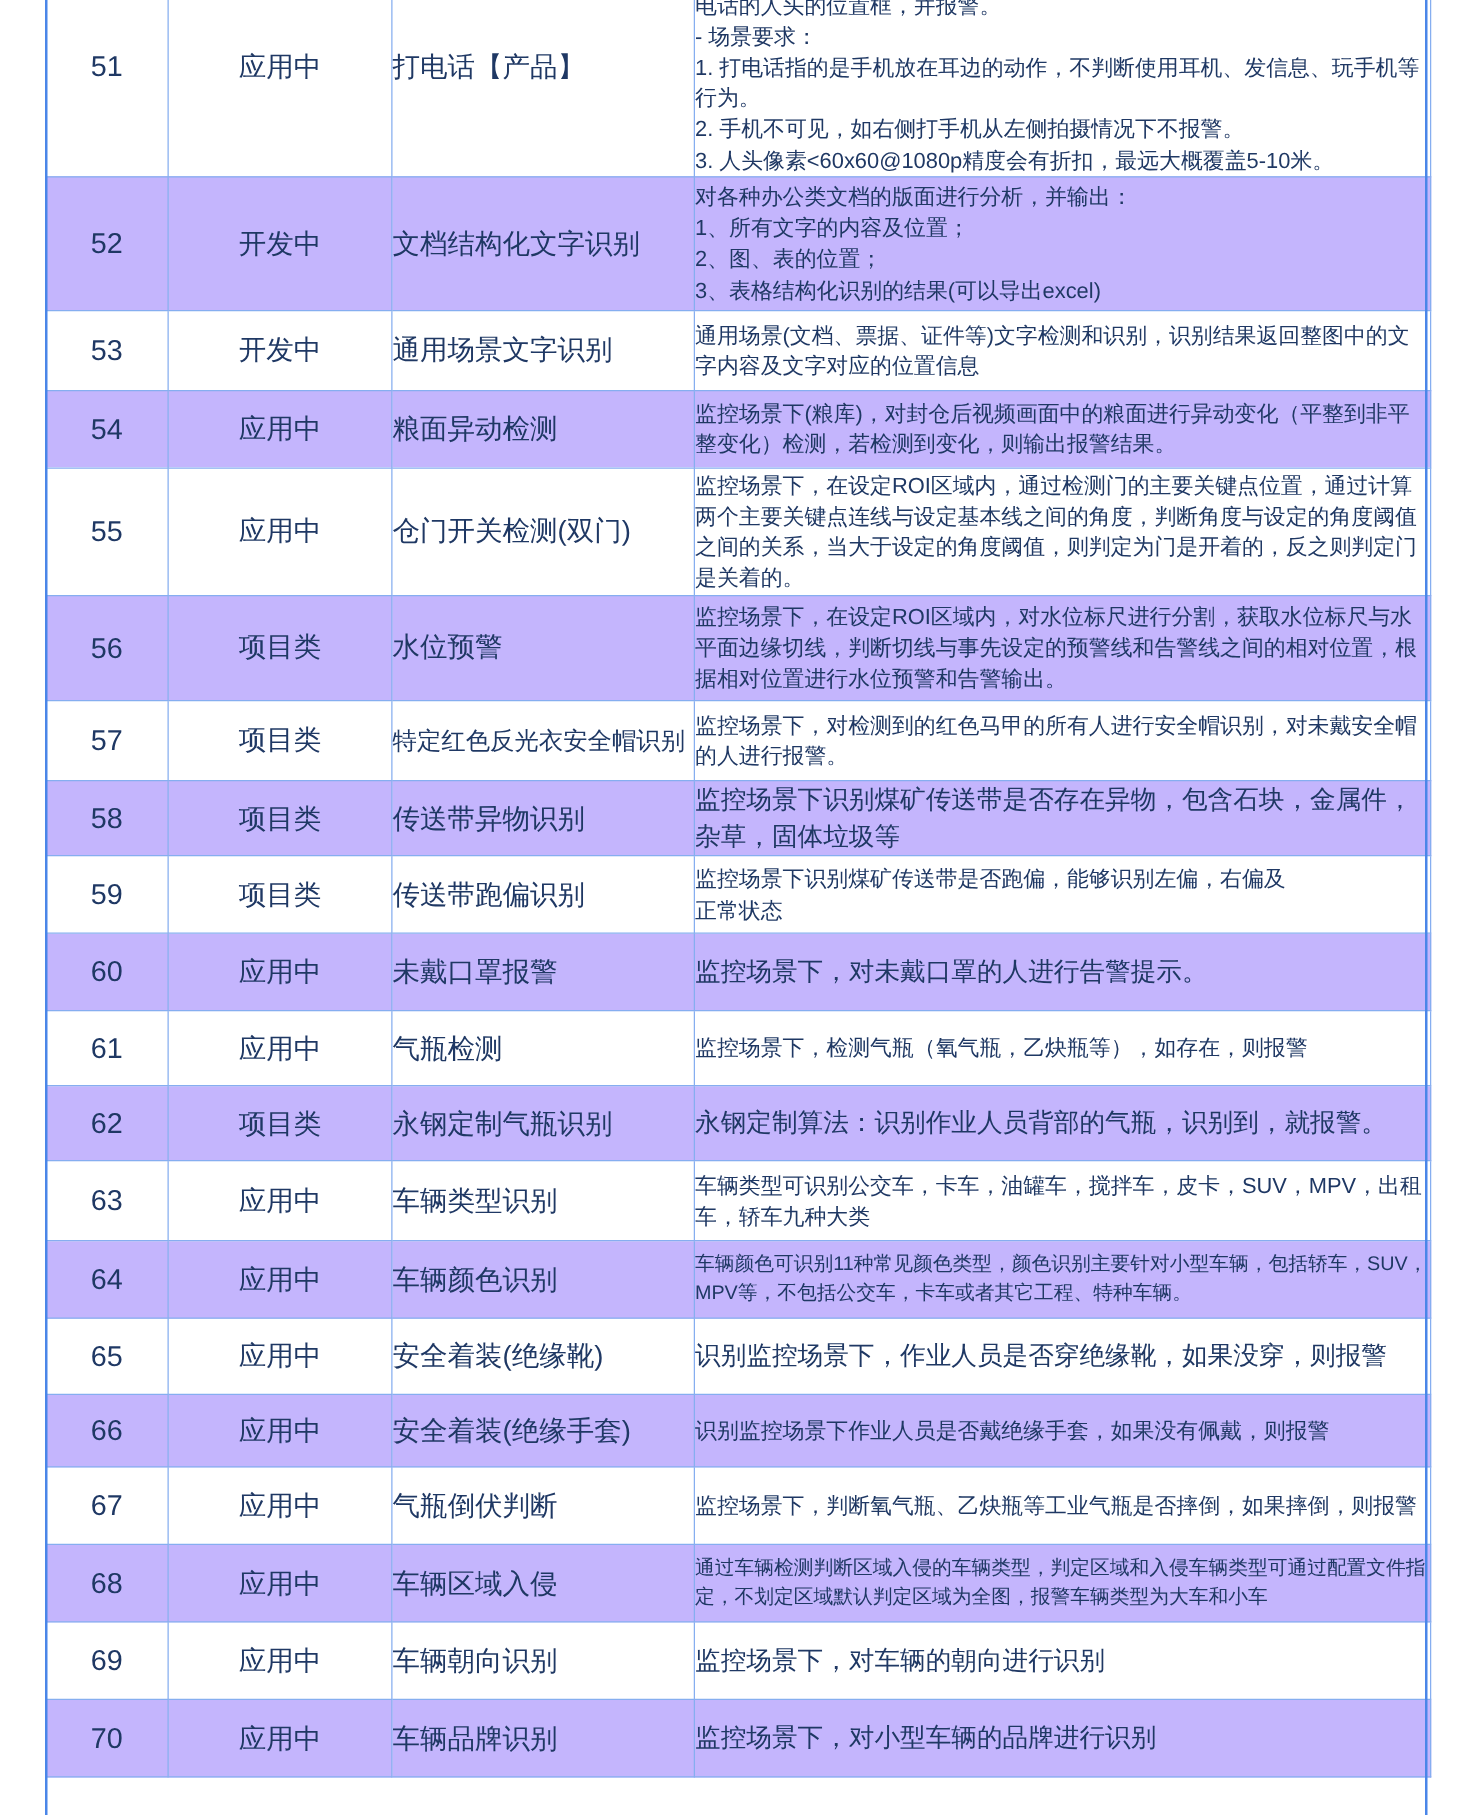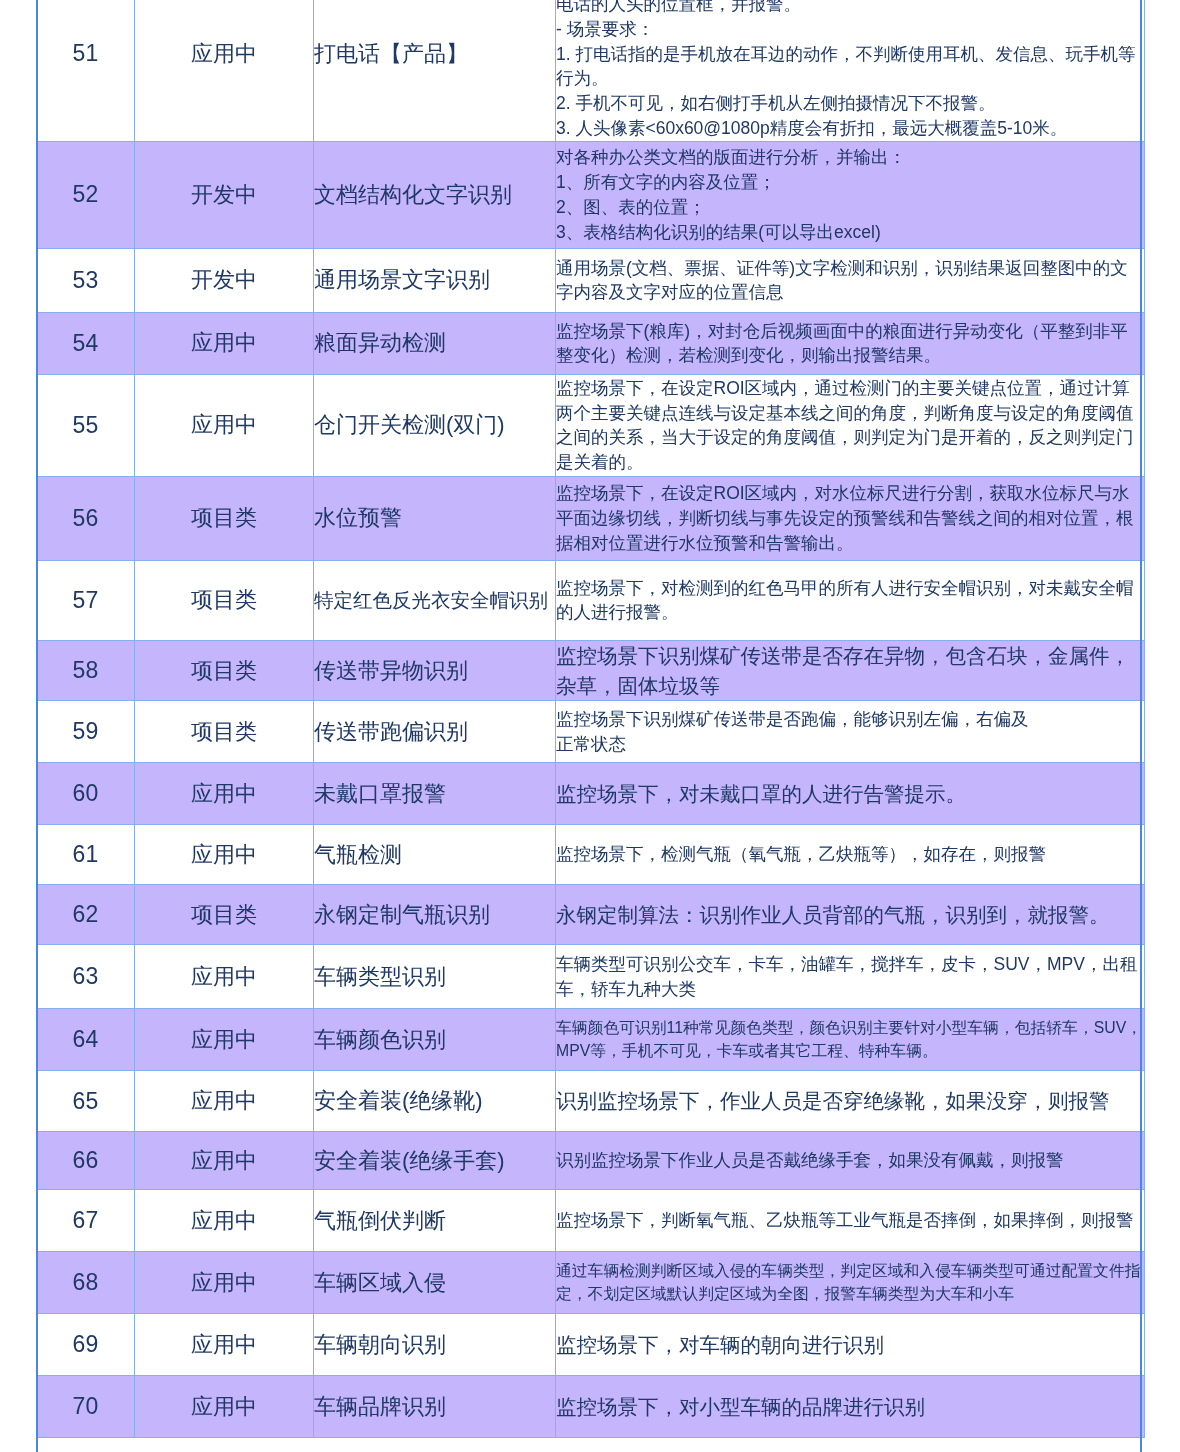--- a/index.html
+++ b/index.html
@@ -135,21 +135,21 @@
           <td class="cell-status">应用中</td>
           <td class="cell-name ">仓门开关检测(双门)</td>
           <td class="cell-desc">监控场景下，在设定ROI区域内，通过检测门的主要关键点位置，通过计算两个主要关键点连线与设定基本线之间的角度，判断角度与设定的角度阈值之间的关系，当大于设定的角度阈值，则判定为门是开着的，反之则判定门是关着的。</td>
         </tr>
         <tr class="shaded" style="height: 84px;">
           <td class="cell-id">56</td>
           <td class="cell-status">项目类</td>
           <td class="cell-name ">水位预警</td>
           <td class="cell-desc">监控场景下，在设定ROI区域内，对水位标尺进行分割，获取水位标尺与水平面边缘切线，判断切线与事先设定的预警线和告警线之间的相对位置，根据相对位置进行水位预警和告警输出。</td>
         </tr>
-        <tr class="plain" style="height: 80px;">
+        <tr class="plain" style="height: 64px;">
           <td class="cell-id">57</td>
           <td class="cell-status">项目类</td>
           <td class="cell-name nm-sm">特定红色反光衣安全帽识别</td>
           <td class="cell-desc">监控场景下，对检测到的红色马甲的所有人进行安全帽识别，对未戴安全帽的人进行报警。</td>
         </tr>
         <tr class="shaded" style="height: 52px;">
           <td class="cell-id">58</td>
           <td class="cell-status">项目类</td>
           <td class="cell-name ">传送带异物识别</td>
           <td class="cell-desc ds-lg">监控场景下识别煤矿传送带是否存在异物，包含石块，金属件，杂草，固体垃圾等</td>
@@ -182,21 +182,21 @@
         <tr class="plain" style="height: 64px;">
           <td class="cell-id">63</td>
           <td class="cell-status">应用中</td>
           <td class="cell-name ">车辆类型识别</td>
           <td class="cell-desc">车辆类型可识别公交车，卡车，油罐车，搅拌车，皮卡，SUV，MPV，出租车，轿车九种大类</td>
         </tr>
         <tr class="shaded" style="height: 62px;">
           <td class="cell-id">64</td>
           <td class="cell-status">应用中</td>
           <td class="cell-name ">车辆颜色识别</td>
-          <td class="cell-desc ds-sm">车辆颜色可识别11种常见颜色类型，颜色识别主要针对小型车辆，包括轿车，SUV，MPV等，手机不可见，卡车或者其它工程、特种车辆。</td>
+          <td class="cell-desc ds-sm">车辆颜色可识别11种常见颜色类型，颜色识别主要针对小型车辆，包括轿车，SUV，MPV等，不包括公交车，卡车或者其它工程、特种车辆。</td>
         </tr>
         <tr class="plain" style="height: 61px;">
           <td class="cell-id">65</td>
           <td class="cell-status">应用中</td>
           <td class="cell-name ">安全着装(绝缘靴)</td>
           <td class="cell-desc ds-lg">识别监控场景下，作业人员是否穿绝缘靴，如果没穿，则报警</td>
         </tr>
         <tr class="shaded" style="height: 58px;">
           <td class="cell-id">66</td>
           <td class="cell-status">应用中</td>

